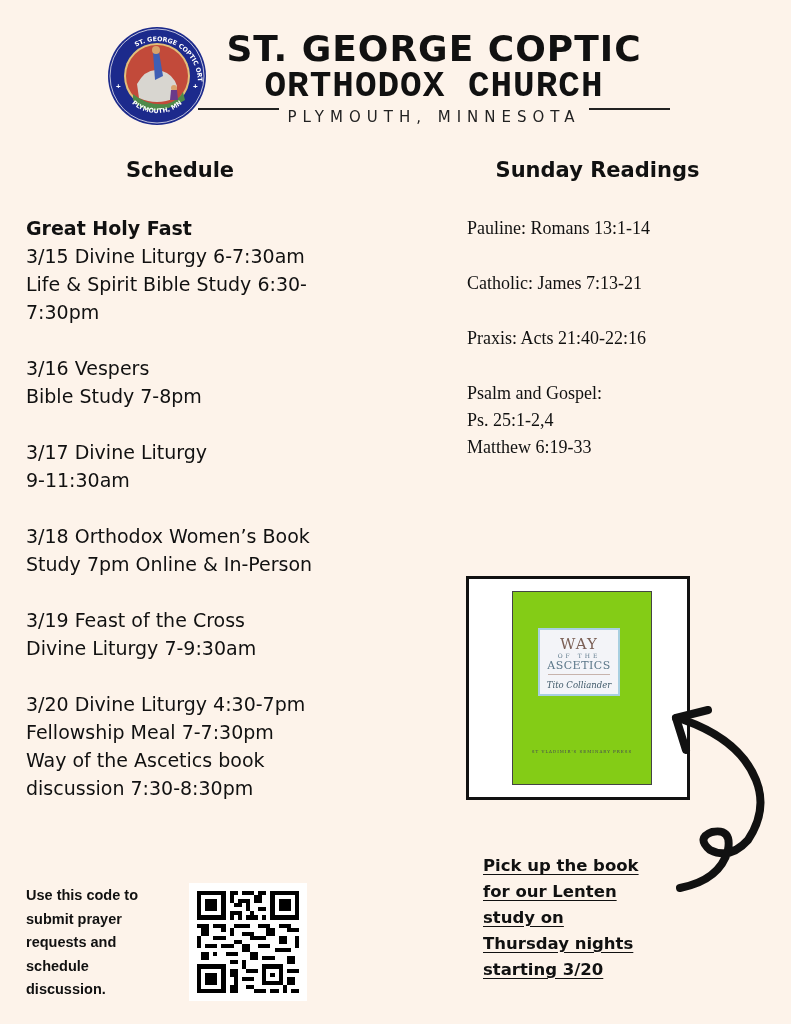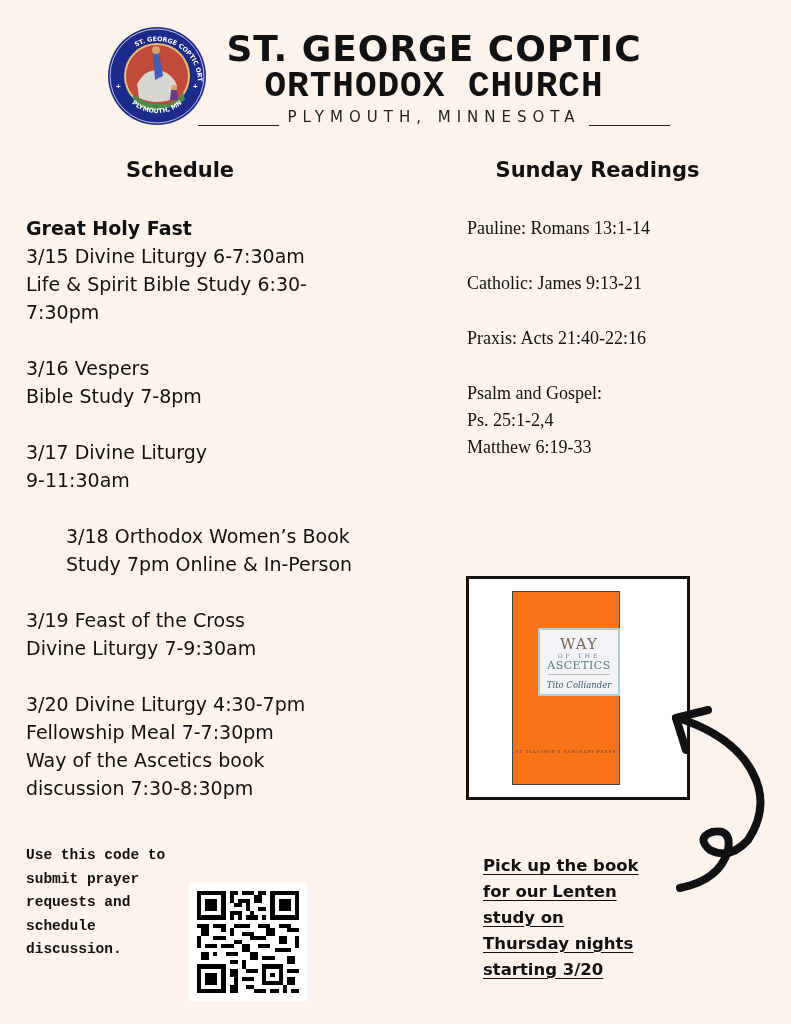--- a/index.html
+++ b/index.html
@@ -24,21 +24,21 @@
       font-family: "DejaVu Sans", sans-serif;
       font-weight: bold;
       font-size: 36px;
       line-height: 38px;
       letter-spacing: 1px;
       color: #111;
       white-space: nowrap;
       text-align: center;
     }
     .subtitle-row {
-      display: flex; align-items: flex-end; gap: 8px; margin-top: 2px;
+      display: flex; align-items: flex-start; gap: 8px; margin-top: 2px;
     }
     .subtitle-row .rule { flex: 1; height: 1.5px; background: #222; }
     .subtitle {
       font-family: "DejaVu Sans", sans-serif;
       font-size: 15px; letter-spacing: 6px; color: #222; white-space: nowrap;
       font-weight: normal;
     }
 
     .col-heading {
       position: absolute; font-weight: bold; font-size: 21px;
@@ -61,22 +61,22 @@
       font-family: Liberation Serif, serif;
       font-size: 18px; line-height: 27px;
     }
     .readings .item { margin-bottom: 28px; }
 
     .book-frame {
       position: absolute; left: 466px; top: 576px; width: 224px; height: 224px;
       background: #fff; border: 3px solid #111;
     }
     .book {
-      position: absolute; left: 43px; top: 12px; width: 108px; height: 194px;
-      background: #f97316; border: 1.5px solid #444;
+      position: absolute; left: 43px; top: 12px; width: 140px; height: 194px;
+      background: #84cc16; border: 1.5px solid #444;
     }
     .book .label-box {
       position: absolute; left: 25px; top: 36px; width: 82px; height: 68px;
       border: 2px solid #a8cfe0; background: #f3f4f8;
       text-align: center; font-family: "DejaVu Serif", serif;
     }
     .book .label-box .w {
       font-size: 15px; color: #7a5f55; line-height: 16px; margin-top: 6px; letter-spacing: 1px;
     }
     .book .label-box .of { font-size: 6px; color: #5a7688; letter-spacing: 3px; line-height: 8px; }
@@ -91,22 +91,22 @@
     .arrow { position: absolute; left: 660px; top: 700px; width: 120px; height: 200px; }
 
     .pickup {
       position: absolute; left: 483px; top: 853px; width: 200px;
       font-family: "DejaVu Sans", sans-serif; font-weight: bold;
       font-size: 16.5px; line-height: 26px; text-decoration: underline;
       text-underline-offset: 3px;
     }
 
     .qr-caption {
-      position: absolute; left: 26px; top: 844px; width: 150px;
-      font-family: Liberation Mono, monospace; font-weight: bold;
+      position: absolute; left: 26px; top: 884px; width: 150px;
+      font-family: Liberation Sans, sans-serif; font-weight: bold;
       font-size: 14.5px; line-height: 23.5px;
     }
     .qr {
       position: absolute; left: 189px; top: 883px; width: 118px; height: 118px;
       background: #fff; padding: 8px;
     }
   </style>
 </head>
 <body>
 
@@ -157,36 +157,36 @@
   </div>
   <div class="block">
     <p>3/16 Vespers</p>
     <p>Bible Study 7-8pm</p>
   </div>
   <div class="block">
     <p>3/17 Divine Liturgy</p>
     <p>9-11:30am</p>
   </div>
   <div class="block">
-    <p style="width:300px;margin-left:40px;">3/18 Orthodox Women’s Book Study 7pm Online &amp; In-Person</p>
+    <p style="width:300px;">3/18 Orthodox Women’s Book Study 7pm Online &amp; In-Person</p>
   </div>
   <div class="block">
     <p>3/19 Feast of the Cross</p>
     <p>Divine Liturgy 7-9:30am</p>
   </div>
   <div class="block">
     <p>3/20 Divine Liturgy 4:30-7pm</p>
     <p>Fellowship Meal 7-7:30pm</p>
     <p style="width:270px;">Way of the Ascetics book discussion 7:30-8:30pm</p>
   </div>
 </div>
 
 <div class="readings">
   <p class="item">Pauline: Romans 13:1-14</p>
-  <p class="item">Catholic: James 9:13-21</p>
+  <p class="item">Catholic: James 7:13-21</p>
   <p class="item">Praxis: Acts 21:40-22:16</p>
   <div>
     <p>Psalm and Gospel:</p>
     <p>Ps. 25:1-2,4</p>
     <p>Matthew 6:19-33</p>
   </div>
 </div>
 
 <div class="book-frame">
   <div class="book">

